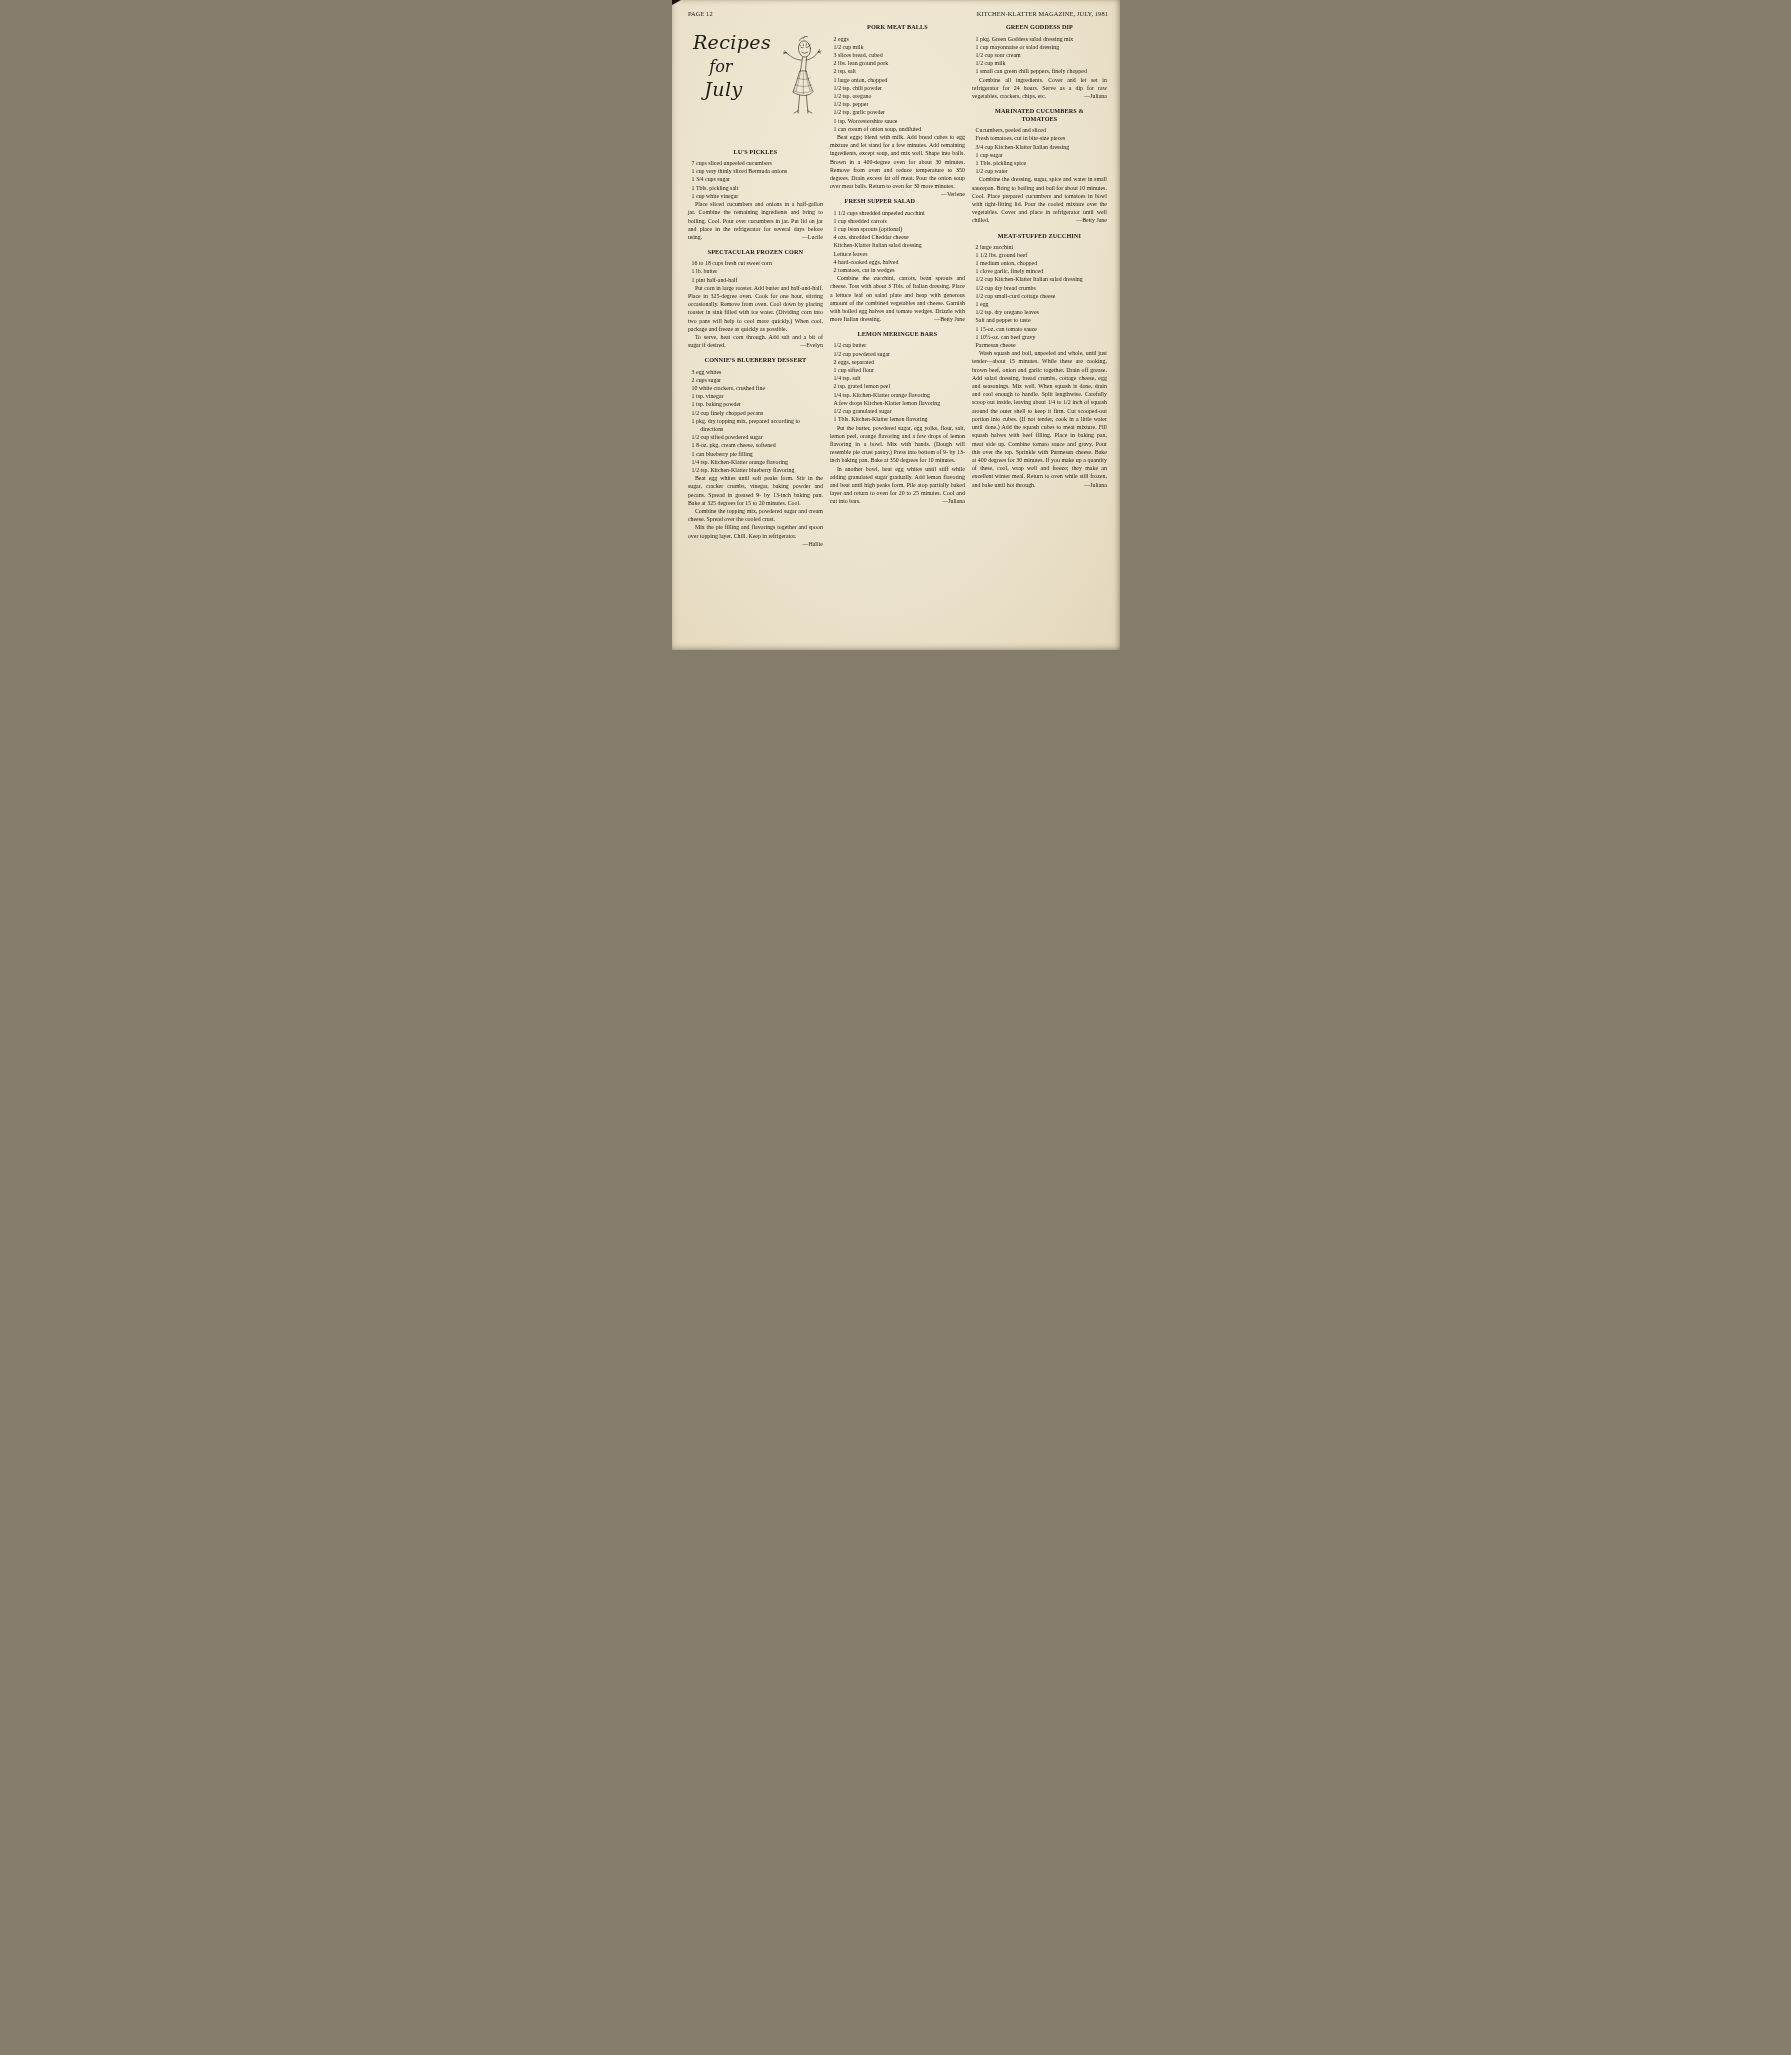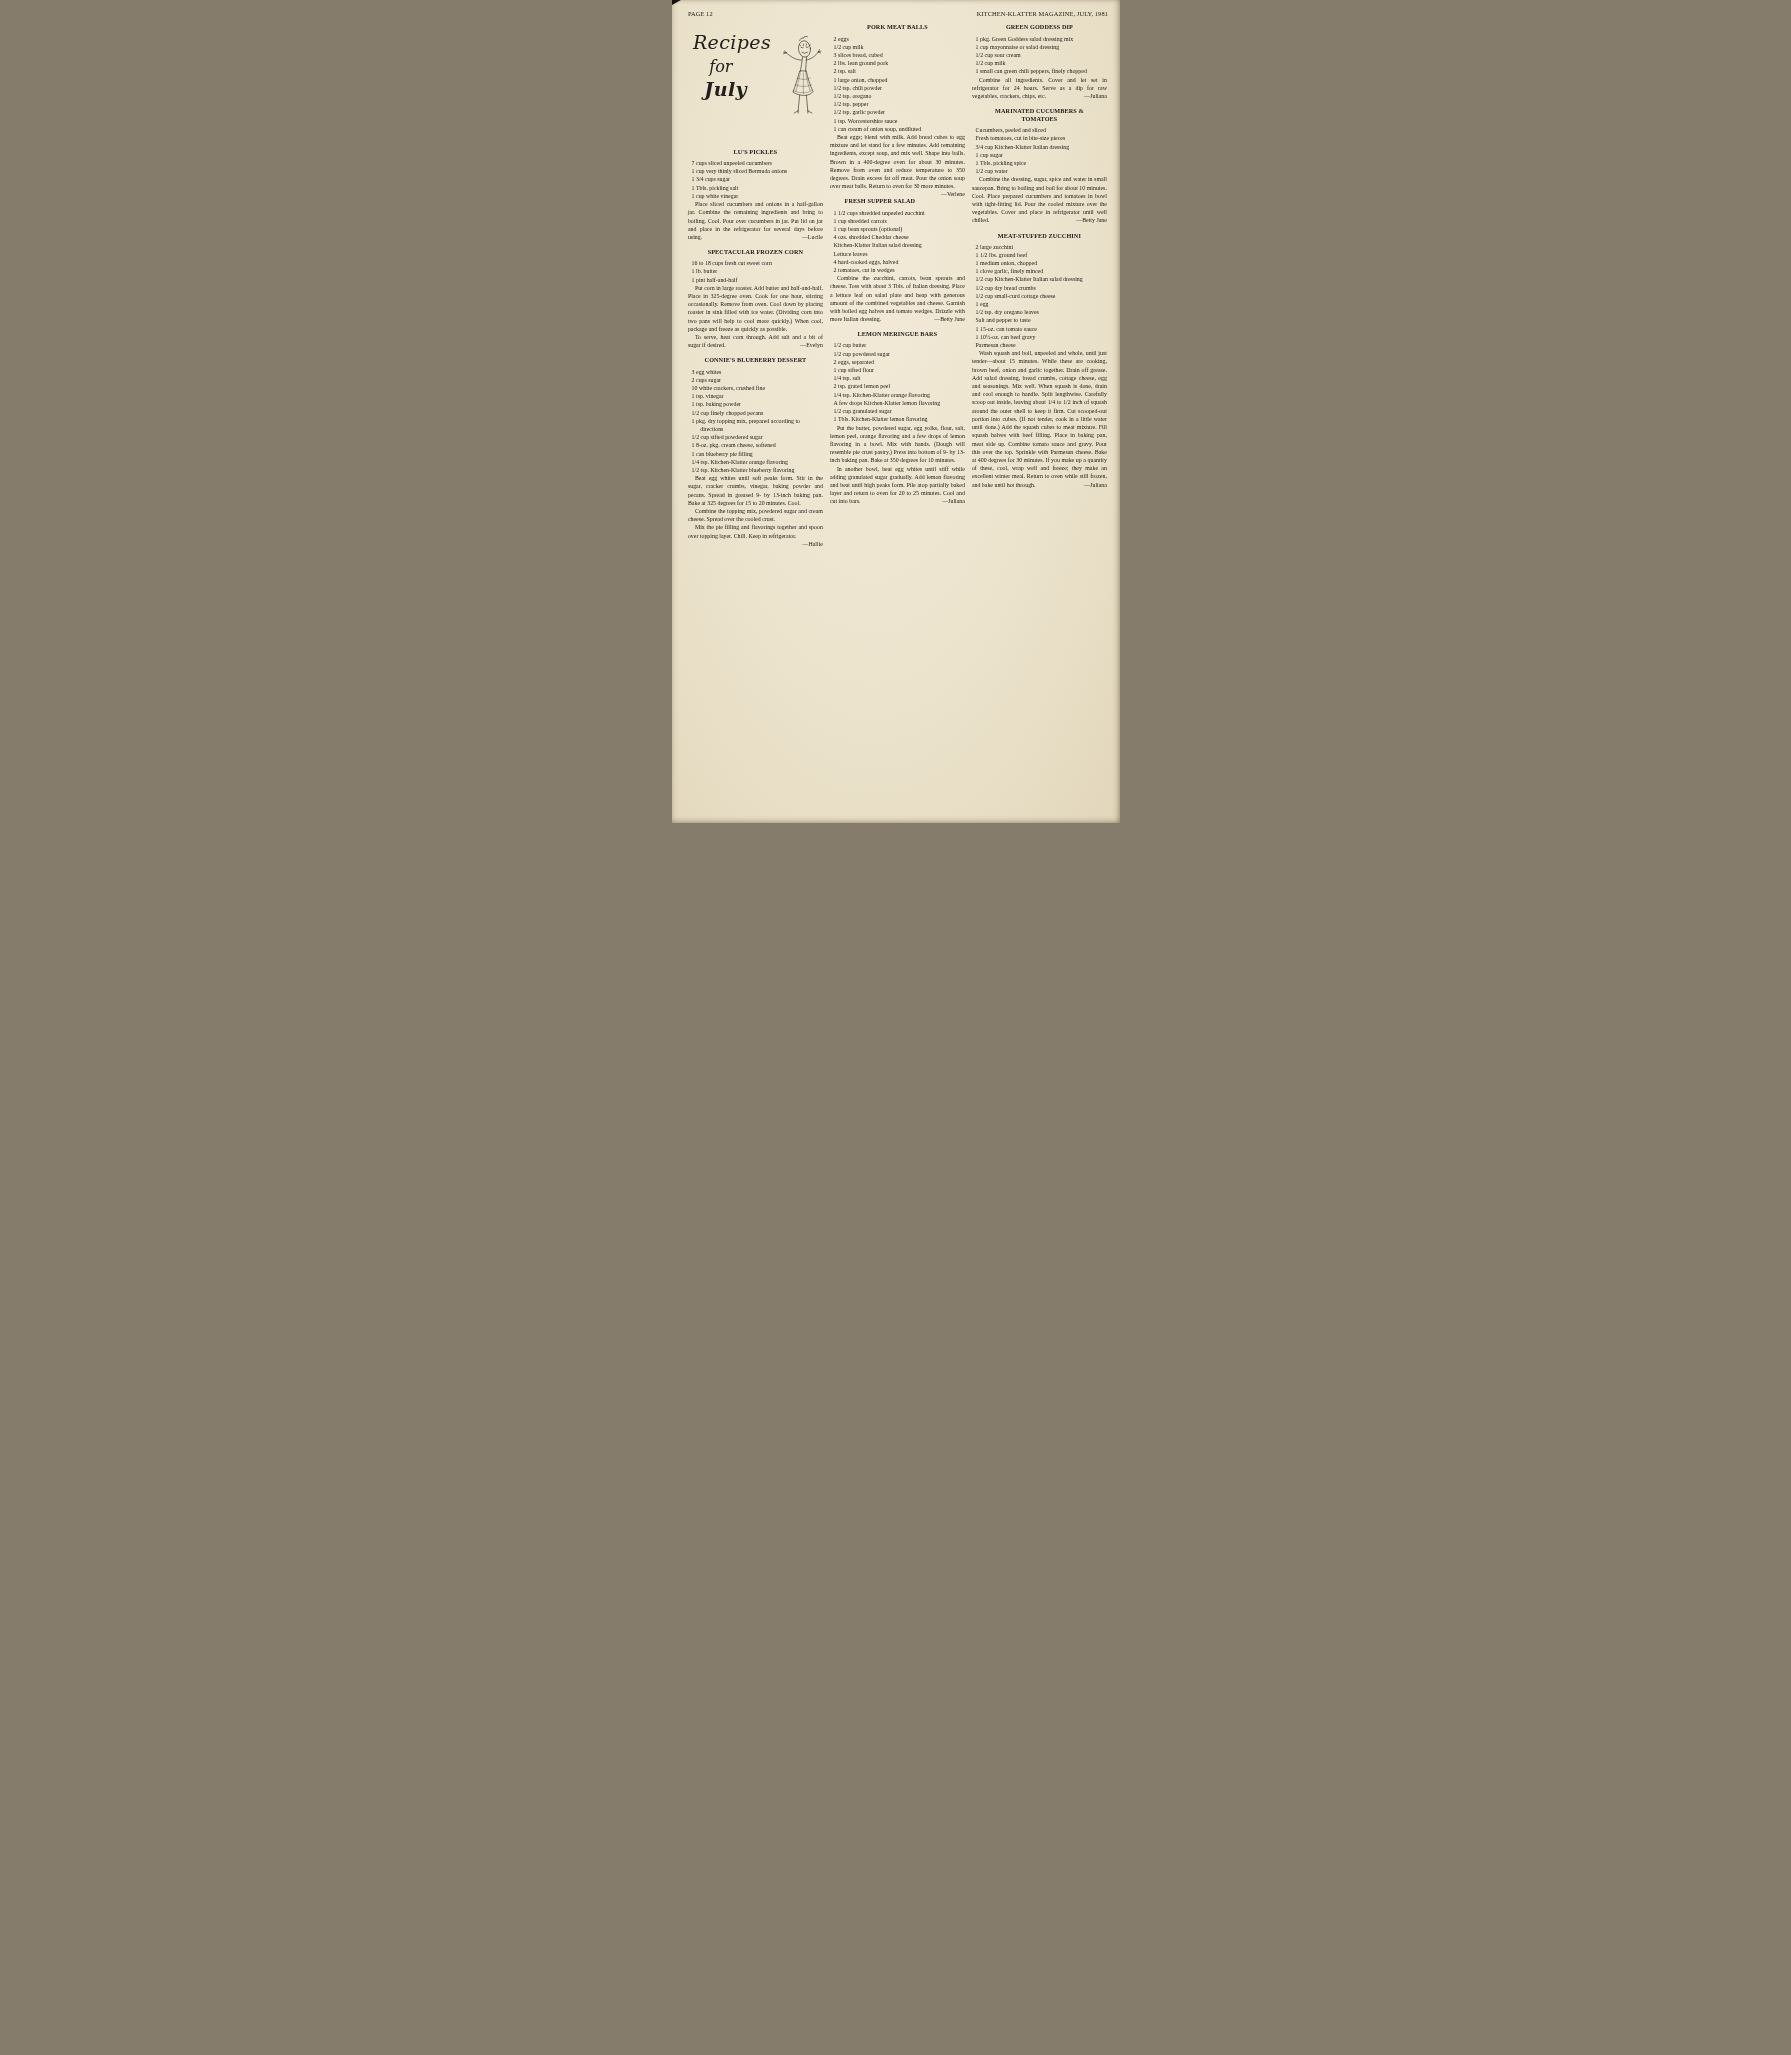--- a/index.html
+++ b/index.html
@@ -1,18 +1,18 @@
 <!DOCTYPE html>
 <html style="font-size:6.6px"><head>
 <meta charset="utf-8">
 <style>
   * { box-sizing: border-box; }
   html, body { margin: 0; padding: 0; background: #857c6b; }
   .page {
-    width: 448px; height: 823px; margin: 0 auto; position: relative;
+    width: 448px; height: 650px; margin: 0 auto; position: relative;
     background: radial-gradient(ellipse at 45% 35%, #f2ead7 0%, #ece3cd 55%, #e2d7bb 100%);
     color: #1c1a16;
     font-family: "Liberation Serif", "DejaVu Serif", serif;
     font-size: 5.9px; line-height: 8.2px;
     padding: 10px 11.5px 0 16.4px;
     overflow: hidden;
     box-shadow: inset -4.1px 0 6.6px -3.3px rgba(86,70,42,.55),
                 inset 0 -5px 6.6px -4.1px rgba(86,70,42,.40),
                 inset 0 3.3px 5.8px -4.1px rgba(86,70,42,.30),
                 inset 5px 0 7.4px -5.8px rgba(86,70,42,.30);
@@ -21,21 +21,21 @@
     border-top: 5.8px solid #16130d; border-right: 9px solid transparent; }
   .header { display:flex; justify-content: space-between; align-items: baseline;
     font-size: 6.4px; letter-spacing: 0.1px; }
   .columns { display:flex; gap: 7px; margin-top: 4.1px; }
   .column { flex: 0 0 135px; width: 135px; }
 
   .title-block { position: relative; height: 108px; }
   .script-word { font-style: italic; font-family: "DejaVu Serif", serif; color:#21201c; }
   .word-recipes { font-size: 19px; line-height: 1; margin: 10.7px 0 0 5px; letter-spacing: 0.4px; }
   .word-for     { font-size: 16px; line-height: 1; margin: 6.6px 0 0 21.4px; }
-  .word-july    { font-size: 19px; line-height: 1; margin: 5.8px 0 0 16.4px; letter-spacing: 0.4px; font-weight: bold; }
+  .word-july    { font-size: 19px; line-height: 1; margin: 5.8px 0 0 16.4px; letter-spacing: 0.4px; }
   .spoon-figure { position: absolute; top: 3.3px; right: 0.8px; }
 
   .recipe-title { font-size: 6.2px; font-weight: bold; text-align: center;
     margin: 7px 0 3.3px; letter-spacing: 0.1px; white-space: pre-line; line-height: 7.8px;
     font-family: "Liberation Serif", serif; }
   .column > .recipe:first-child > .recipe-title { margin-top: 1.2px; }
   .ingredients { list-style: none; margin: 0; padding: 0; }
   .ingredient { padding-left: 12.3px; text-indent: -8.6px; }
   .direction { margin: 0; text-align: justify; text-indent: 7px; }
   .byline { float: right; padding-left: 4.1px; }

